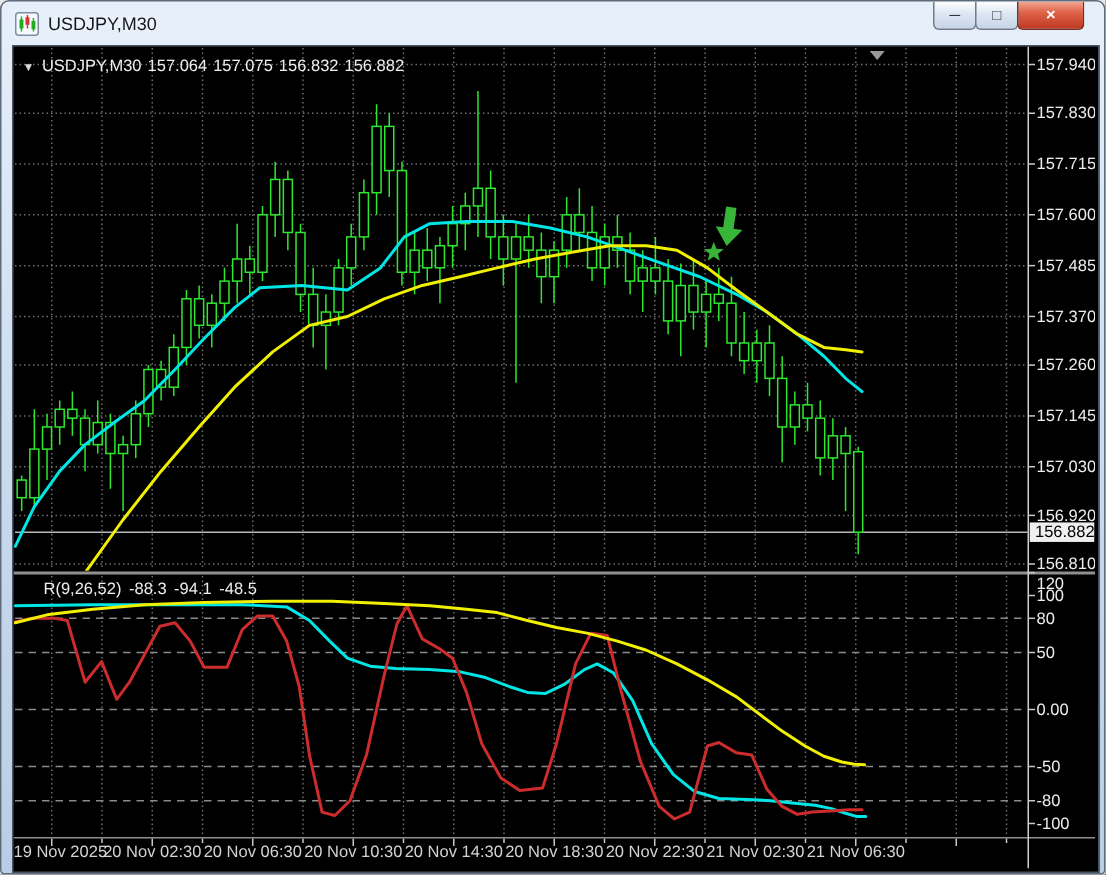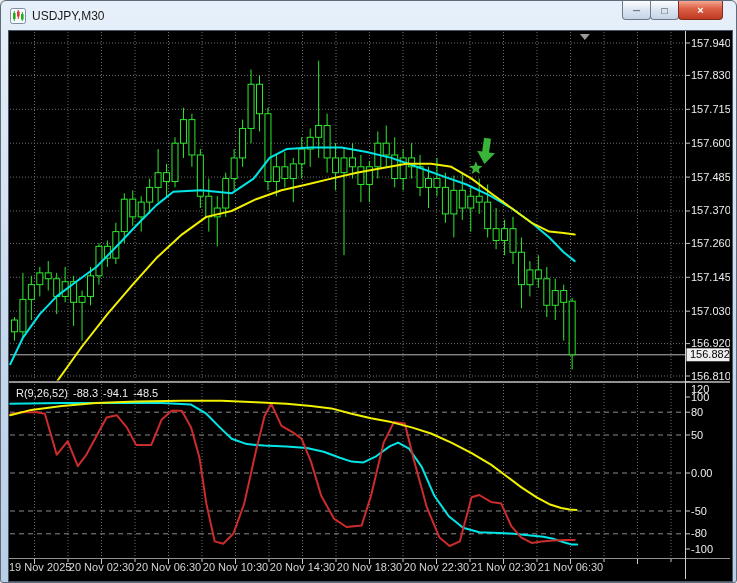--- a/index.html
+++ b/index.html
@@ -12,21 +12,21 @@
   .cbtn{height:19px;box-sizing:border-box;border:1px solid #6f7b89;border-top:none;border-radius:0 0 4px 4px;
     background:linear-gradient(#fdfeff,#dde7f2 45%,#c5d4e6);display:flex;align-items:center;justify-content:center;
     font-size:10px;color:#30363d;width:29px;margin-left:-1px;cursor:default;}
   .cbtn.close{width:45px;background:linear-gradient(#f5a893,#dd6349 40%,#bf3a22);color:#fff;border-color:#7c2d1d;font-size:11px;font-weight:bold;}
   .client{position:absolute;left:7px;top:29px;width:723px;height:550px;background:#000;
     border:1px solid #4a5666;box-sizing:content-box;}
   #chart-svg{position:absolute;left:0;top:0;}
   .ohlc{position:absolute;left:6px;top:7px;font-size:11px;color:#ededed;white-space:nowrap;z-index:3;}
   .ohlc span{margin-right:4px;}
   .ohlc .tri{font-size:8px;color:#d8d8d8;margin-right:5px;cursor:pointer;}
-  .rlabel{position:absolute;left:7px;top:356px;font-size:11px;color:#ededed;white-space:nowrap;z-index:3;}
+  .rlabel{position:absolute;left:20px;top:356px;font-size:11px;color:#ededed;white-space:nowrap;z-index:3;}
   .rlabel span{margin-right:5px;}
   svg text{font-family:"Liberation Sans",sans-serif;}
 </style>
 </head>
 <body>
 
 <div class="window">
   <div class="titlebar">
     <svg class="win-icon" viewBox="0 0 16 16">
       <rect x="0.5" y="0.5" width="15" height="15" rx="2" fill="#f6fafe" stroke="#7d8ea3"></rect>
@@ -359,18 +359,21 @@
           <text y="540" fill="#d4d4d4" font-size="11" x="159.5" text-anchor="middle">20 Nov 06:30</text>
           <text y="540" fill="#d4d4d4" font-size="11" x="226.5" text-anchor="middle">20 Nov 10:30</text>
           <text y="540" fill="#d4d4d4" font-size="11" x="293.5" text-anchor="middle">20 Nov 14:30</text>
           <text y="540" fill="#d4d4d4" font-size="11" x="360.5" text-anchor="middle">20 Nov 18:30</text>
           <text y="540" fill="#d4d4d4" font-size="11" x="427.5" text-anchor="middle">20 Nov 22:30</text>
           <text y="540" fill="#d4d4d4" font-size="11" x="494.5" text-anchor="middle">21 Nov 02:30</text>
           <text y="540" fill="#d4d4d4" font-size="11" x="561.5" text-anchor="middle">21 Nov 06:30</text>
         </g>
       </svg>
 
+    <div class="ohlc">
+      <span class="tri">▼</span><span>USDJPY,M30</span><span>157.064</span><span>157.075</span><span>156.832</span><span>156.882</span>
+    </div>
 
     <div class="rlabel">
       <span>R(9,26,52)</span><span>-88.3</span><span>-94.1</span><span>-48.5</span>
     </div>
   </div>
 </div>
 
 </body></html>

